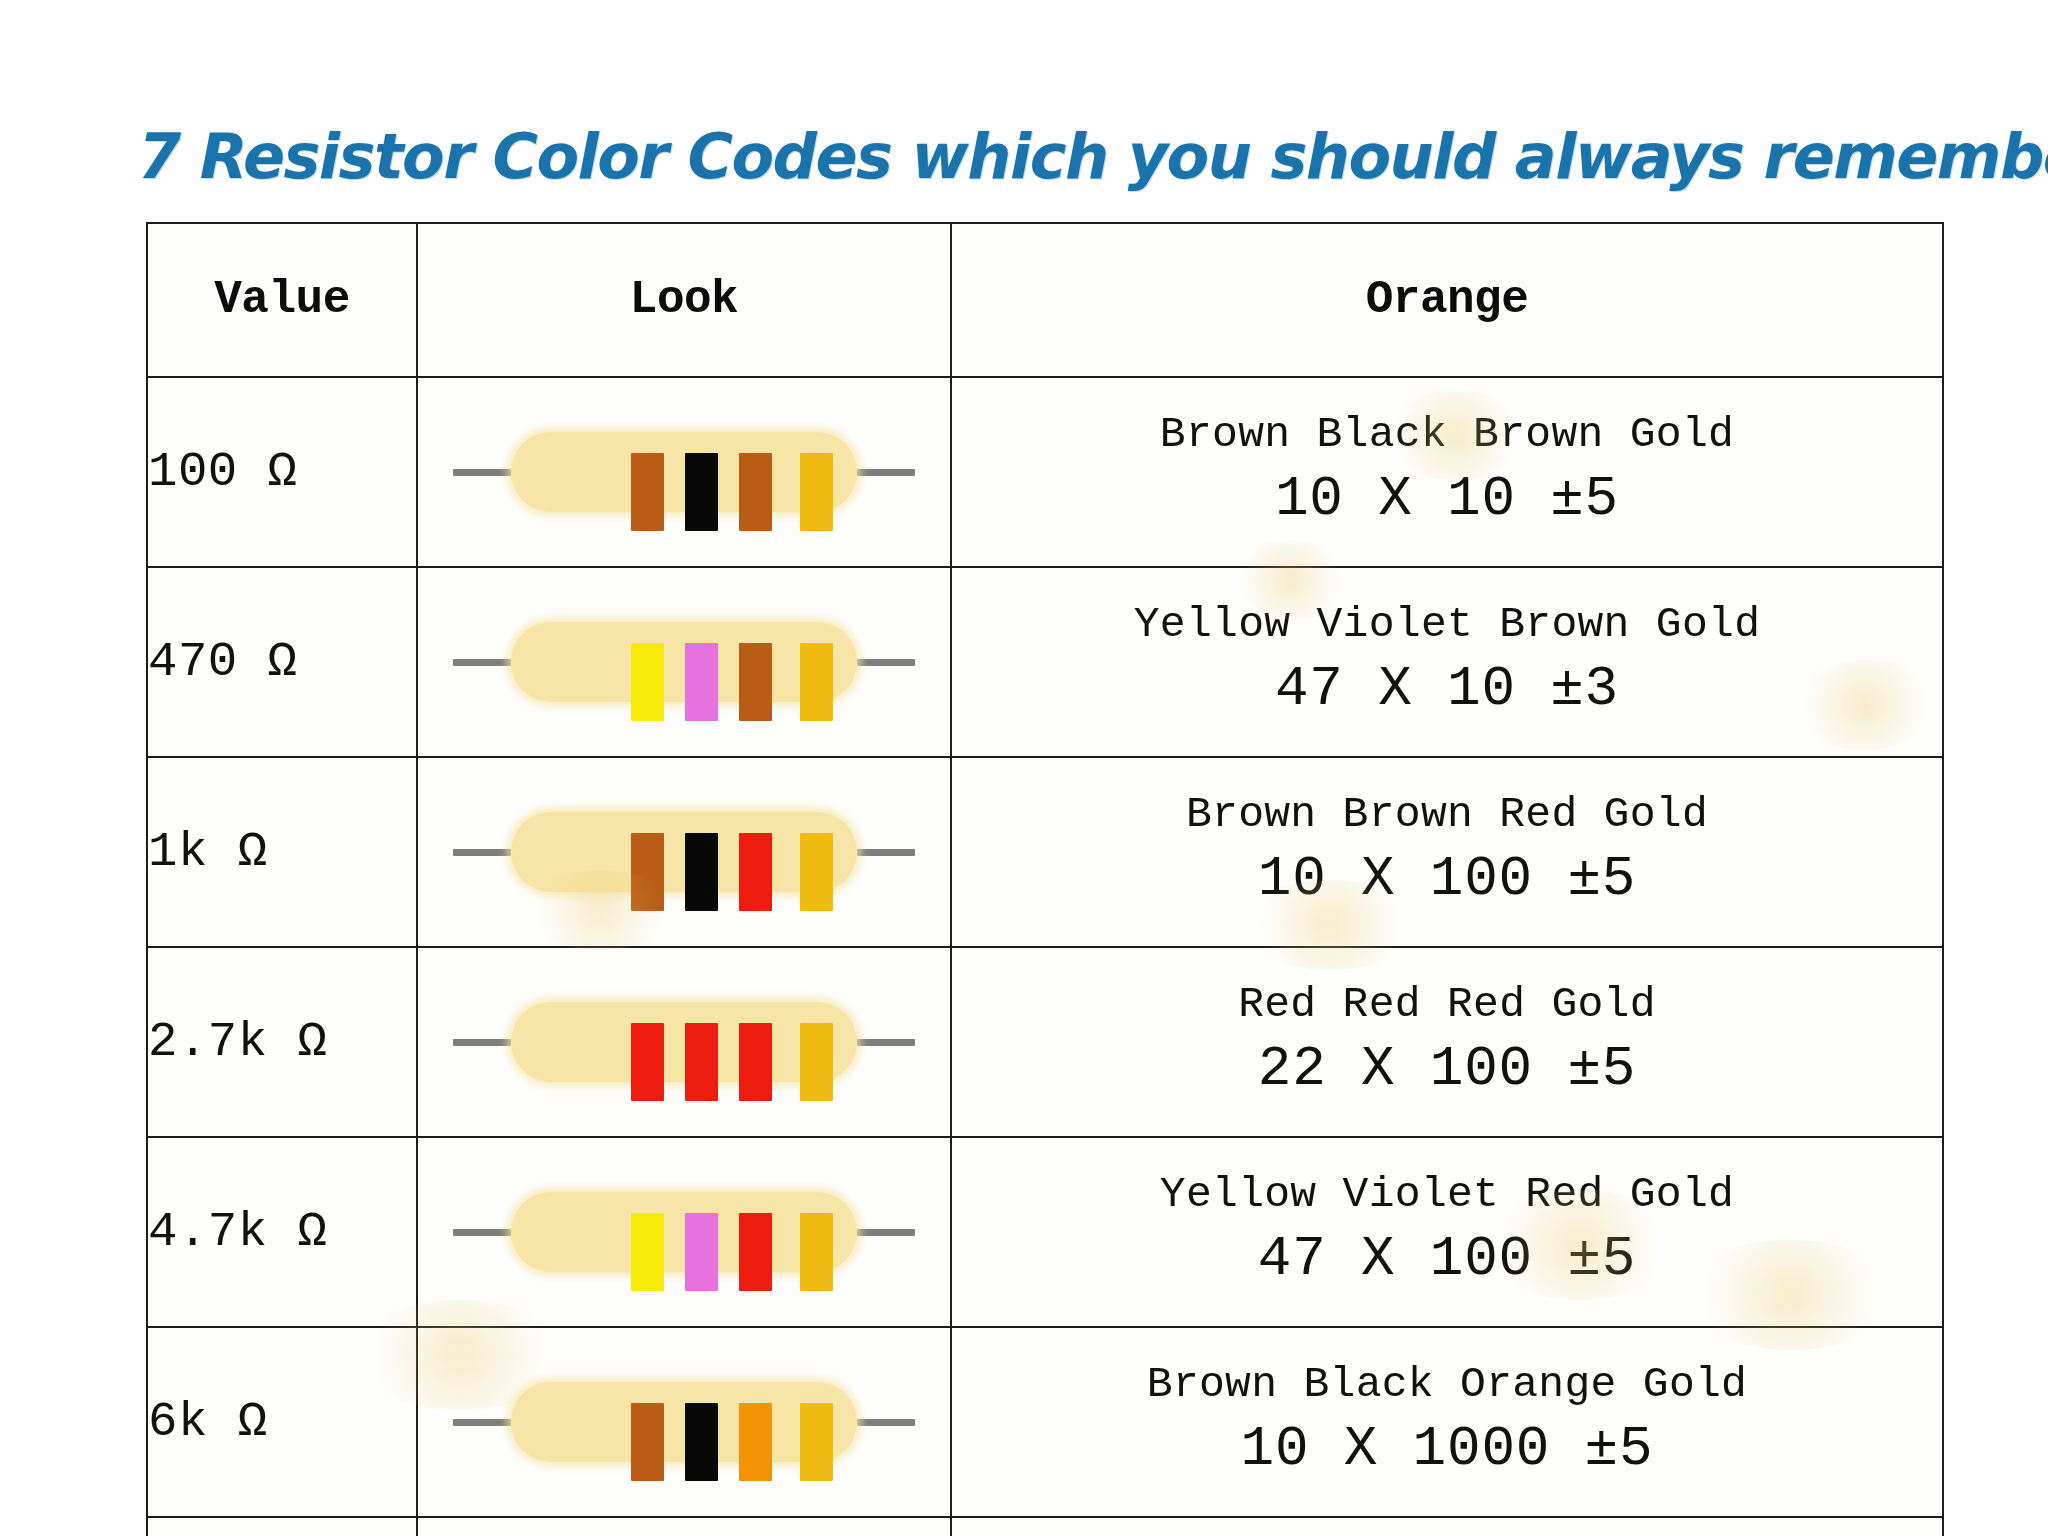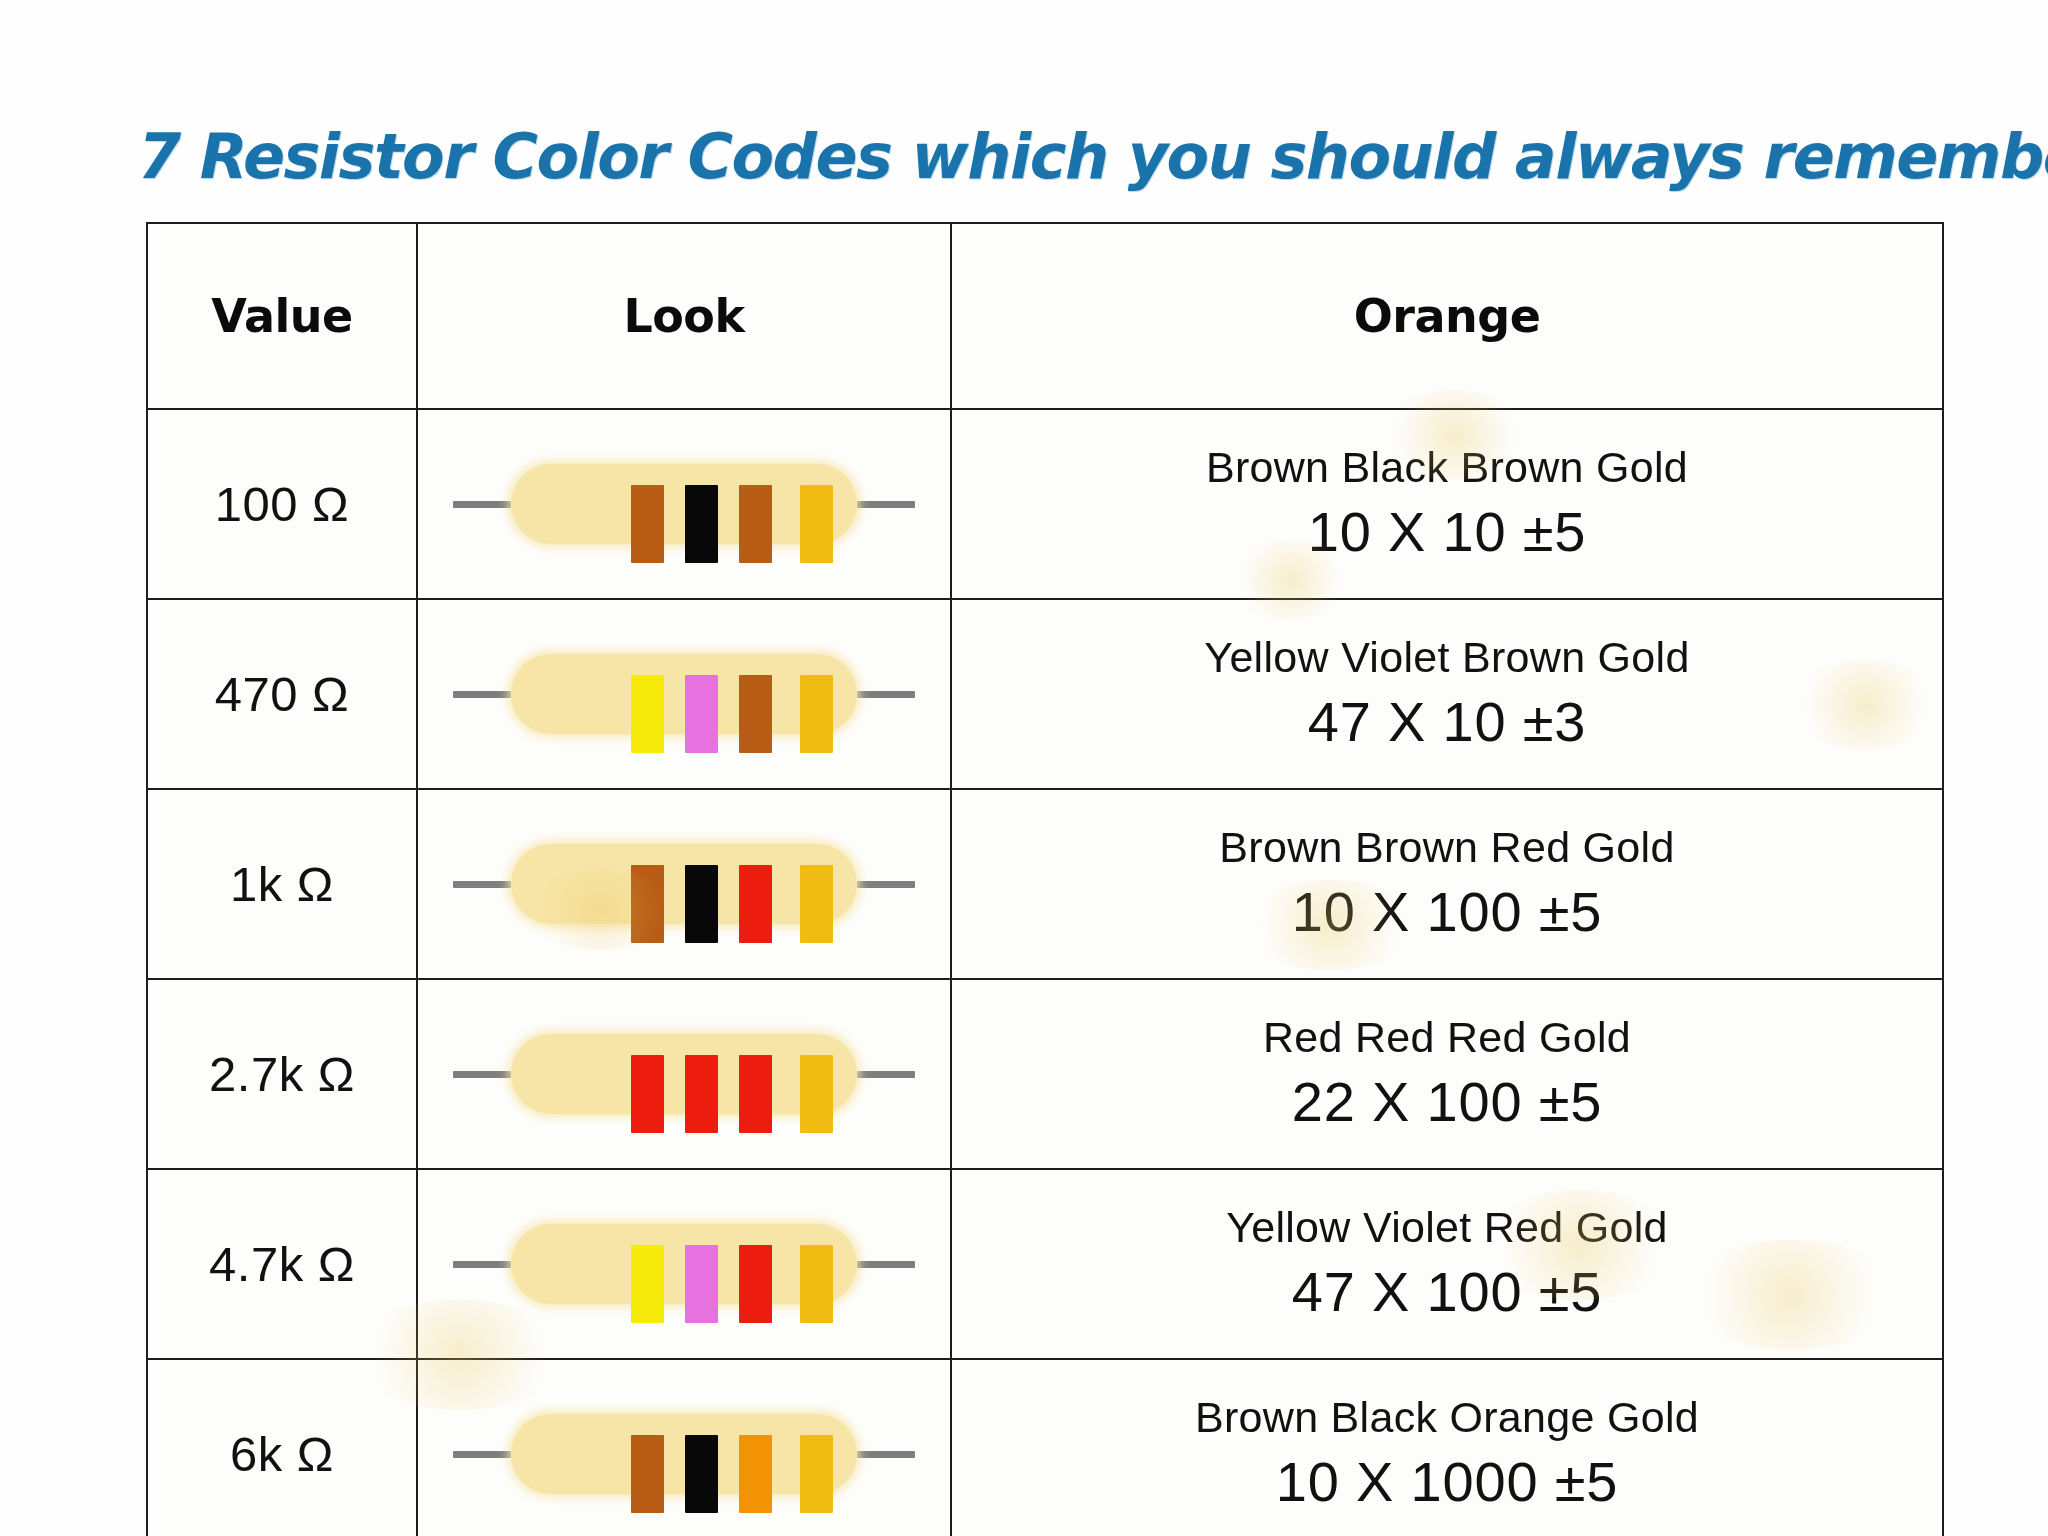--- a/index.html
+++ b/index.html
@@ -41,42 +41,43 @@
   #table {
     position: absolute;
     left: 146px;
     top: 222px;
     width: 1796px;
     border-collapse: collapse;
     table-layout: fixed;
   }
   #table td, #table th {
     border: 2px solid #1d1d1d;
-    padding: 16px;
+    padding: 0;
     vertical-align: middle;
     background: #fdfdfc;
+    font-family: Liberation Mono, monospace;
   }
   #table .col-value  { width: 270px; }
   #table .col-look   { width: 534px; }
   #table .col-detail { width: 992px; }
 
   thead th {
     height: 152px;
     font-family: "DejaVu Sans", sans-serif;
     font-size: 46px;
     font-weight: 700;
     letter-spacing: -0.5px;
     color: #0b0b0b;
     text-align: center;
   }
 
   tbody tr { height: 190px; }
 
   .value-cell {
-    text-align: center;
+    text-align: left;
     font-family: "Liberation Sans", sans-serif;
     font-size: 49px;
     font-weight: 400;
     color: #111111;
     letter-spacing: 0.5px;
   }
 
   .detail-cell {
     text-align: center;
     font-family: "Liberation Sans", sans-serif;

